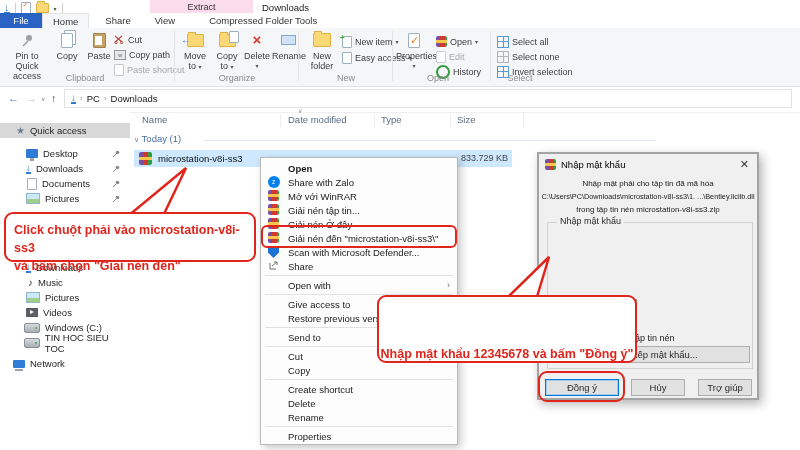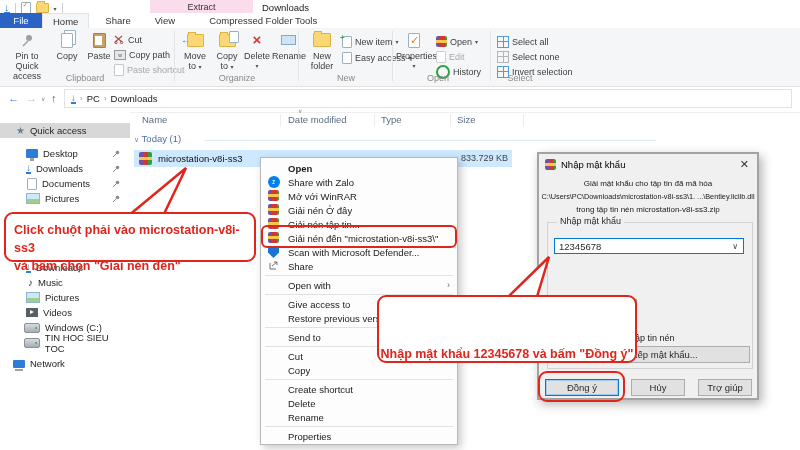--- a/index.html
+++ b/index.html
@@ -386,27 +386,27 @@
   <div class="mi">
       <span class="mic">
         <span class="rar sm"></span>
       </span>
       <span>Mở với WinRAR</span>
     </div>
   <div class="mi">
       <span class="mic">
         <span class="rar sm"></span>
       </span>
+      <span>Giải nén tập tin...</span>
+    </div>
+  <div class="mi">
+      <span class="mic">
+        <span class="rar sm"></span>
+      </span>
       <span>Giải nén Ở đây</span>
-    </div>
-  <div class="mi">
-      <span class="mic">
-        <span class="rar sm"></span>
-      </span>
-      <span>Giải nén tập tin...</span>
     </div>
   <div class="mi">
       <span class="mic">
         <span class="rar sm"></span>
       </span>
       <span>Giải nén đến "microstation-v8i-ss3\"</span>
     </div>
   <div class="mi">
       <span class="mic">
         <span class="shield"></span>
@@ -462,29 +462,25 @@
       <span>Properties</span>
     </div>
 </div>
 
 <div class="dlg">
   <div class="dlg-title">
     <span class="rar sm"></span>
     <span>Nhập mật khẩu</span>
     <span class="dlg-x">✕</span>
   </div>
-  <div class="dinfo" style="top:24px">Giải mật khẩu cho tập tin đã mã hóa</div>
+  <div class="dinfo" style="top:24px">Nhập mật phải cho tập tin đã mã hóa</div>
   <div class="dinfo" style="top:37px;font-size:7.3px">C:\Users\PC\Downloads\microstation-v8i-ss3\1. ...\Bentley.liclib.dll</div>
   <div class="dinfo" style="top:50px">trong tập tin nén microstation-v8i-ss3.zip</div>
   <div class="gbox"></div>
   <div class="plabel">Nhập mật khẩu</div>
-  <div class="combo">
-    <span>12345678</span>
-    <span class="cv">∨</span>
-  </div>
   <span class="cb" style="left:13px;top:141px"></span>
   <span class="cb-lab" style="left:28px;top:142px">Hiển thị mật khẩu</span>
   <span class="cb" style="left:13px;top:178px"></span>
   <span class="cb-lab" style="left:28px;top:179px">Dùng cho tất cả tập tin nén</span>
   <div class="dbtn" style="left:22px;top:192px;width:189px">Sắp xếp mật khẩu...</div>
   <div class="dbtn focus" style="left:6px;top:225px;width:74px">Đồng ý</div>
   <div class="dbtn" style="left:92px;top:225px;width:54px">Hủy</div>
   <div class="dbtn" style="left:159px;top:225px;width:54px">Trợ giúp</div>
 </div>
 

